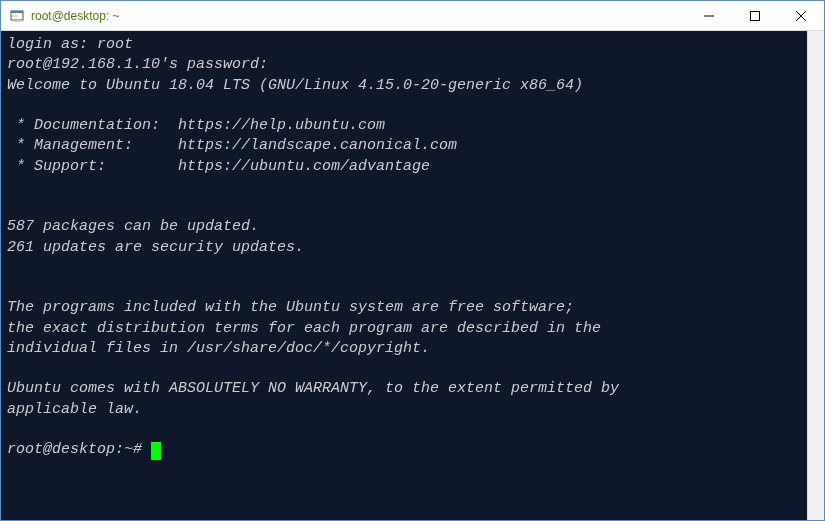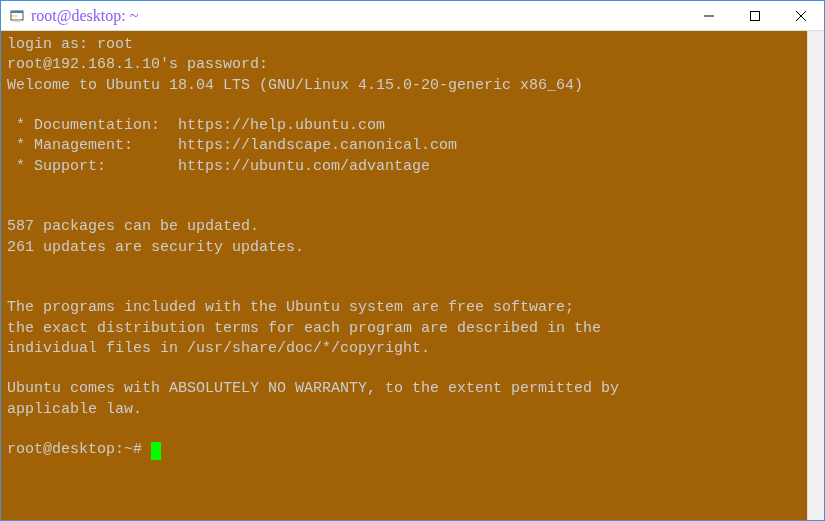--- a/index.html
+++ b/index.html
@@ -21,51 +21,51 @@
     }
     .titlebar-icon {
       width: 16px;
       height: 16px;
       margin-right: 6px;
       display: flex;
       align-items: center;
       justify-content: center;
     }
     .titlebar-title {
-      font-size: 16px;
-      color: #8b5cf6;
+      font-size: 12px;
+      color: #4d7c0f;
       flex: 1;
-      font-family: Liberation Serif, serif;
     }
     .win-controls {
       display: flex;
       height: 100%;
     }
     .win-btn {
       width: 46px;
       height: 100%;
       display: flex;
       align-items: center;
       justify-content: center;
       cursor: pointer;
     }
     .terminal-area {
       height: calc(100% - 30px);
       display: flex;
     }
     .terminal {
-      background: #a16207;
+      background: #0f172a;
       color: #ccc;
       font-family: "Consolas", "Courier New", monospace;
       font-size: 15px;
       line-height: 1.35;
       padding: 4px 6px;
       white-space: pre;
       flex: 1;
       overflow: hidden;
+      font-style: italic;
     }
     .scrollbar-track {
       width: 17px;
       background: #f0f0f0;
       border-left: 1px solid #ddd;
       position: relative;
     }
     .cursor {
       display: inline-block;
       width: 10px;

